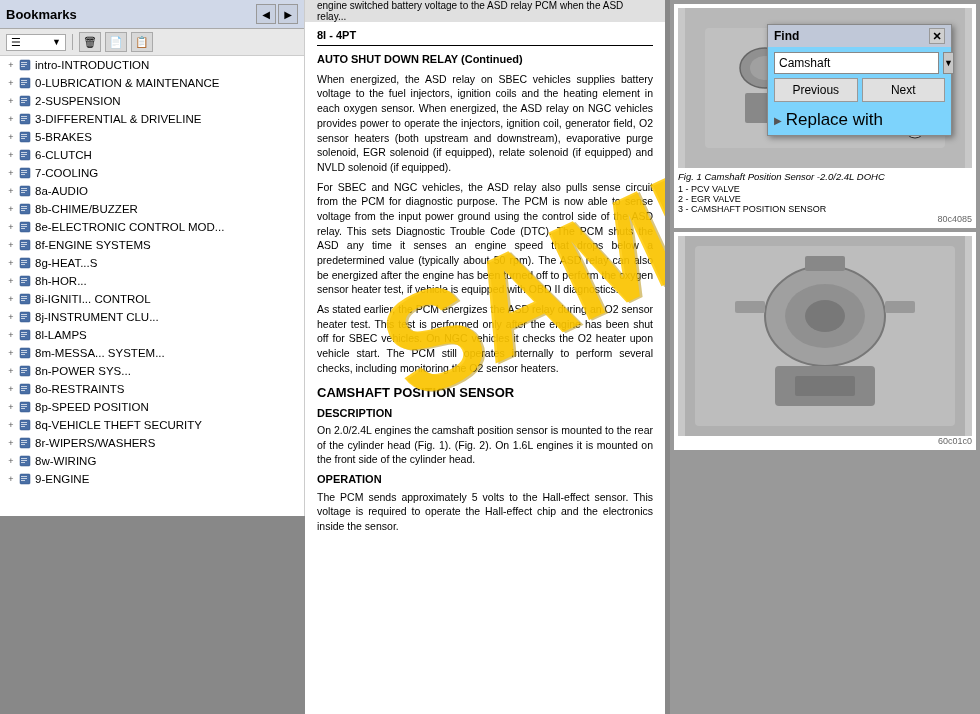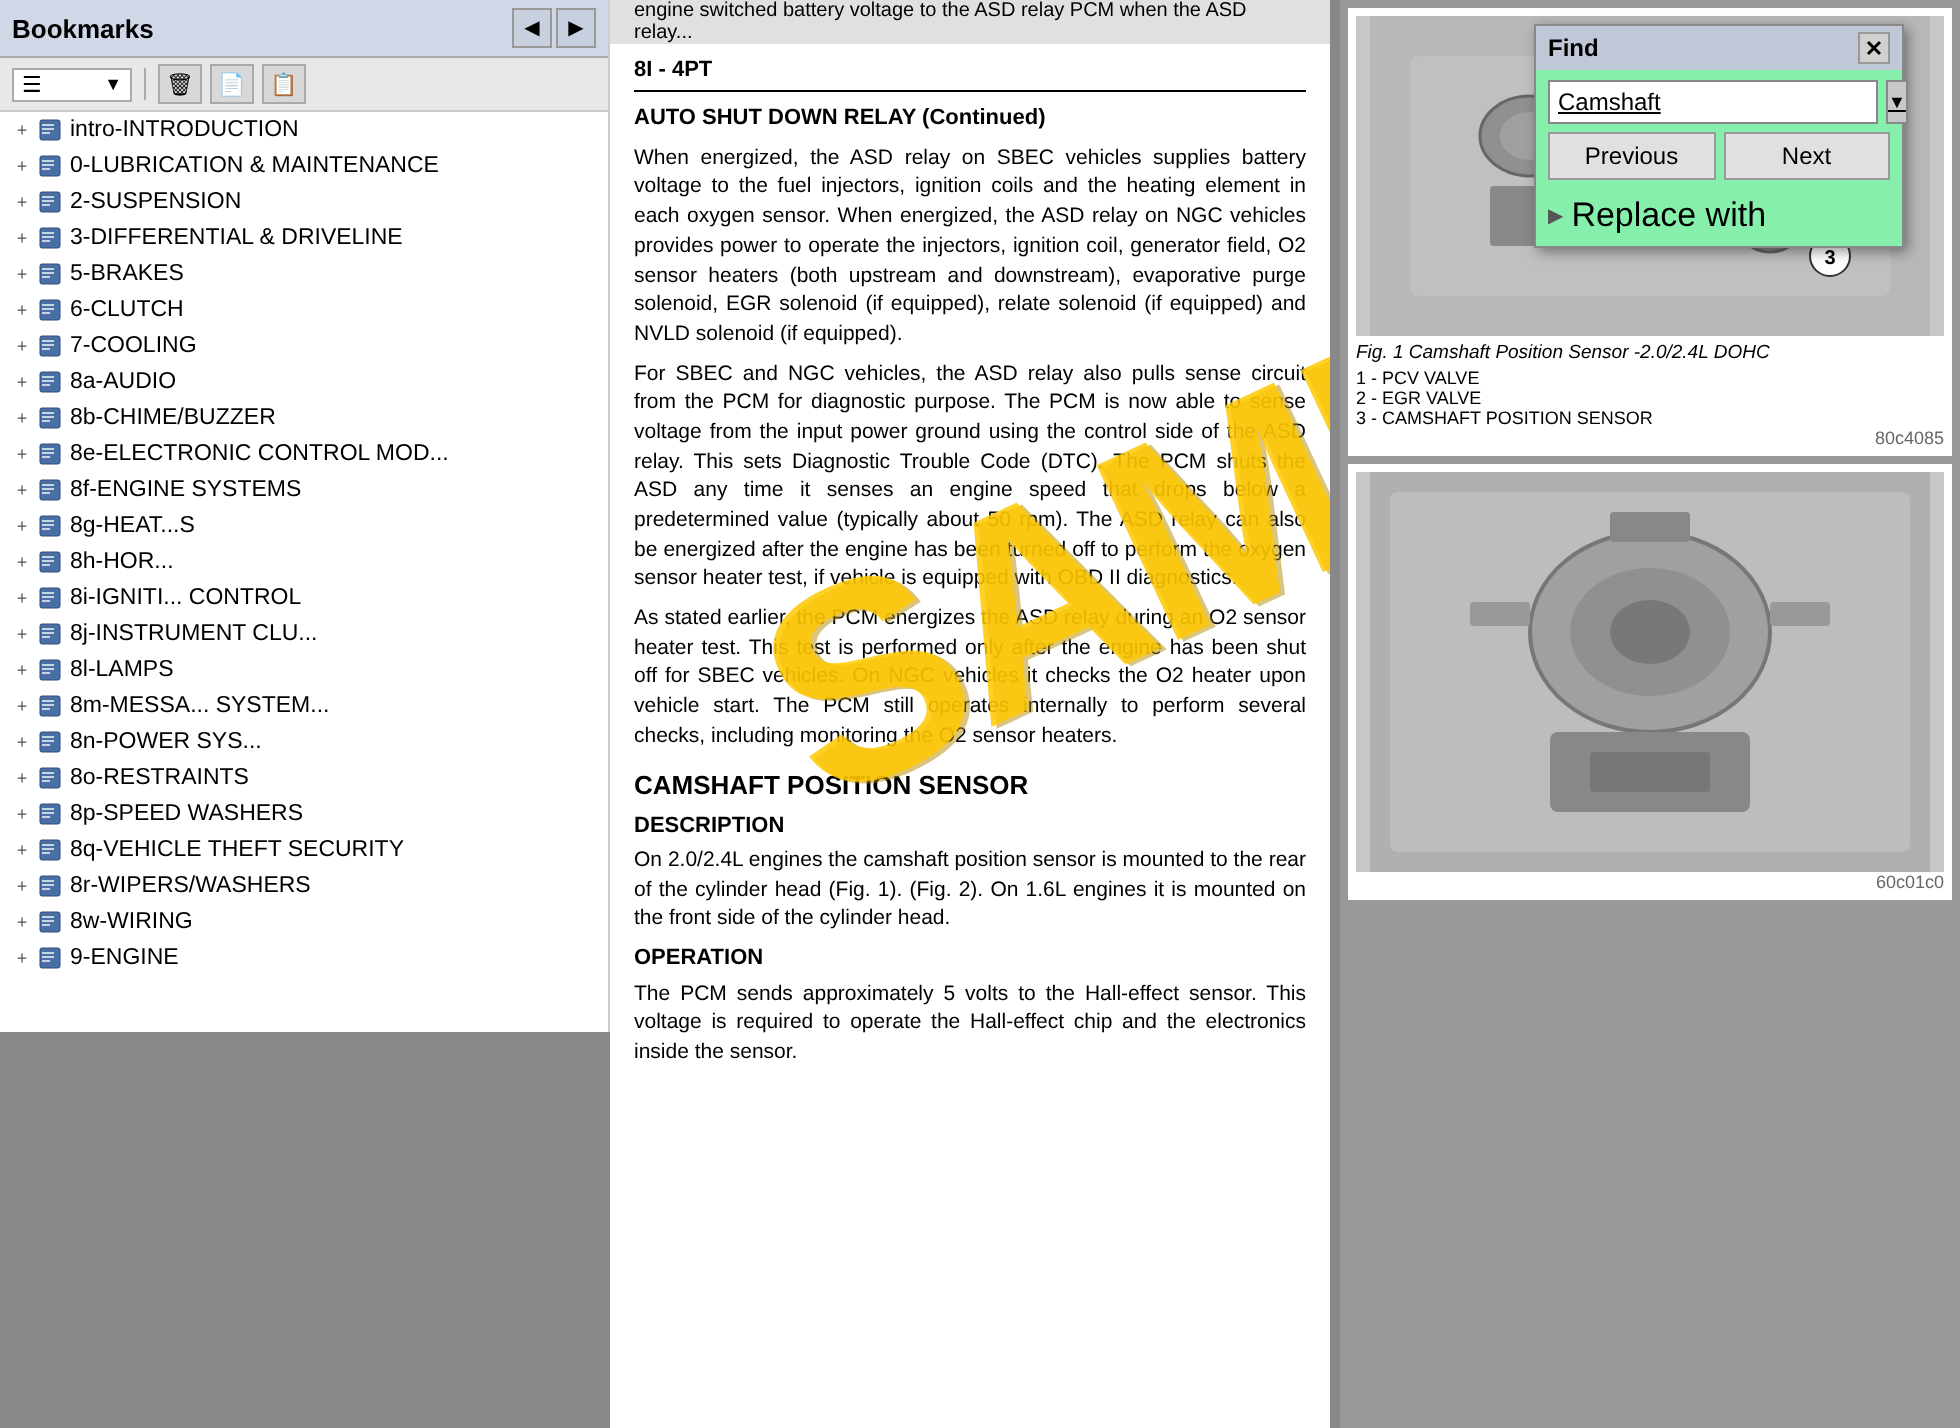--- a/index.html
+++ b/index.html
@@ -117,24 +117,24 @@
       flex: 1;
       height: 714px;
       background: #777;
       overflow: hidden;
       position: relative;
     }
 
     
     #find-dialog {
       position: absolute;
-      top: 12px;
+      top: 24px;
       right: 28px;
       width: 185px;
-      background: #86efac;
+      background: #7dd3fc;
       border: 1px solid #888;
       box-shadow: 2px 2px 6px rgba(0,0,0,0.4);
       z-index: 100;
       padding: 0;
     }
 
     #find-header {
       background: #c0c8d8;
       padding: 3px 6px;
       display: flex;
@@ -154,21 +154,20 @@
       display: flex;
       align-items: center;
       justify-content: center;
     }
 
     #find-search-row {
       padding: 5px 6px 4px;
       display: flex;
       align-items: flex-end;
       gap: 4px;
-      text-decoration: underline;
     }
 
     #find-input {
       flex: 1;
       height: 22px;
       border: 1px solid #888;
       padding: 2px 4px;
       font-size: 12px;
       background: white;
     }
@@ -589,21 +588,21 @@
       <div class="bookmark-item">
         <span class="bookmark-expand">+</span>
         <span class="bookmark-icon">
           <svg viewBox="0 0 12 12" fill="none" xmlns="http://www.w3.org/2000/svg">
     <rect x="1" y="1" width="10" height="10" rx="1" fill="#4a6fa5" stroke="#2a4f85" stroke-width="0.5"></rect>
     <rect x="2" y="3" width="6" height="1" fill="white" opacity="0.7"></rect>
     <rect x="2" y="5" width="6" height="1" fill="white" opacity="0.7"></rect>
     <rect x="2" y="7" width="4" height="1" fill="white" opacity="0.7"></rect>
   </svg>
         </span>
-        <span class="bookmark-label">8p-SPEED WASHERS</span>
+        <span class="bookmark-label">8p-SPEED POSITION</span>
       </div>
       <div class="bookmark-item">
         <span class="bookmark-expand">+</span>
         <span class="bookmark-icon">
           <svg viewBox="0 0 12 12" fill="none" xmlns="http://www.w3.org/2000/svg">
     <rect x="1" y="1" width="10" height="10" rx="1" fill="#4a6fa5" stroke="#2a4f85" stroke-width="0.5"></rect>
     <rect x="2" y="3" width="6" height="1" fill="white" opacity="0.7"></rect>
     <rect x="2" y="5" width="6" height="1" fill="white" opacity="0.7"></rect>
     <rect x="2" y="7" width="4" height="1" fill="white" opacity="0.7"></rect>
   </svg>

